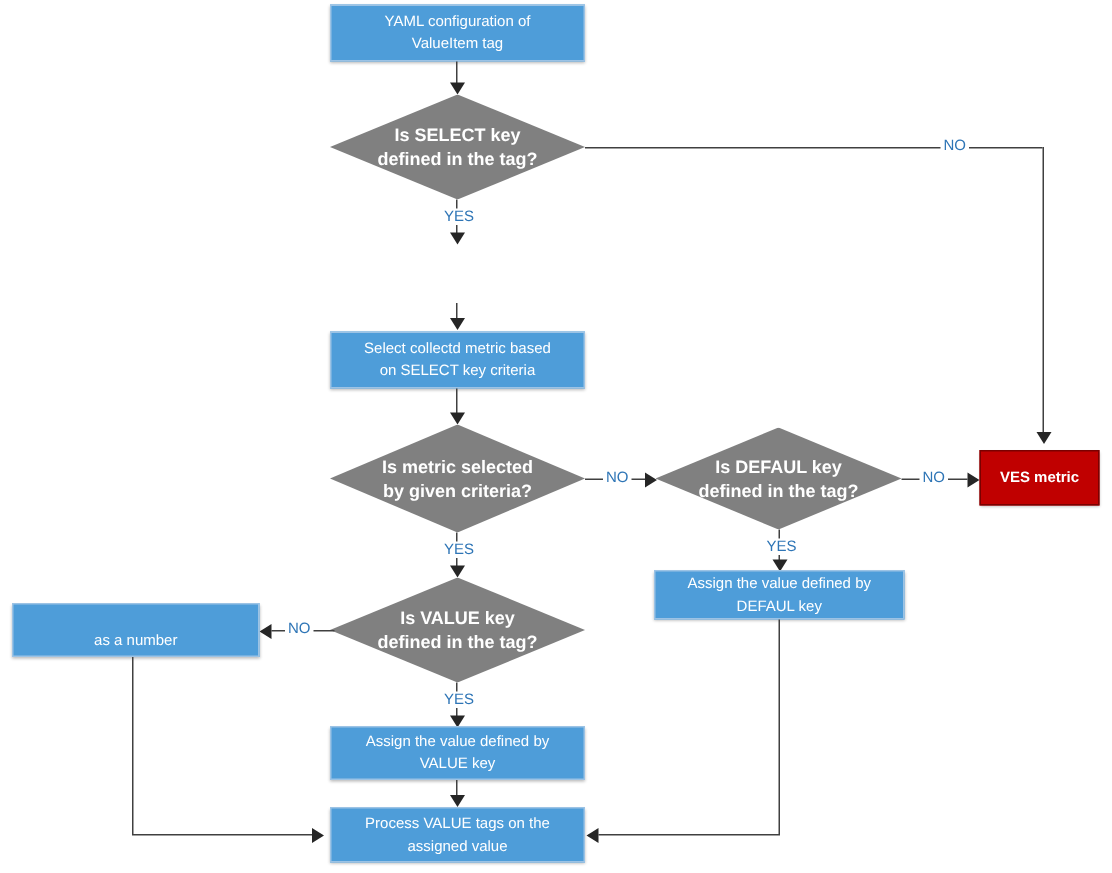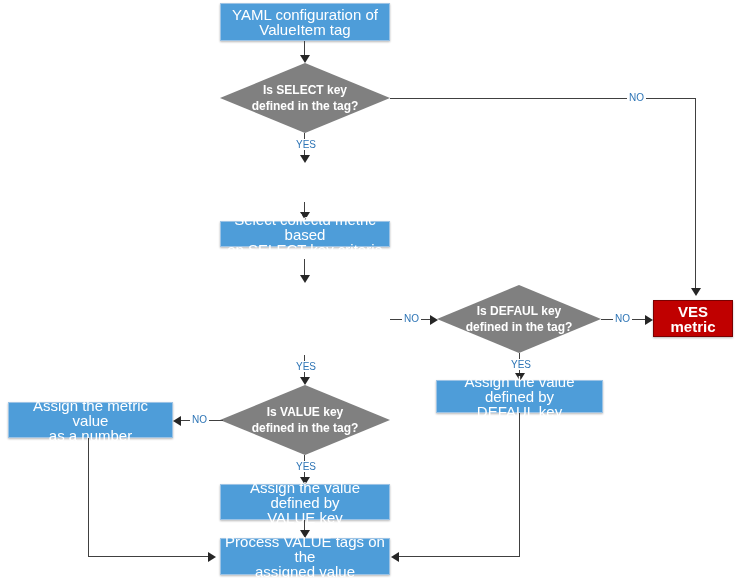--- a/index.html
+++ b/index.html
@@ -15,21 +15,21 @@
     font-family: "Liberation Sans", sans-serif;
     overflow: hidden;
   }
   
   .node-box {
     position: absolute;
     box-sizing: border-box;
     background: #4E9DD9;
     border: 1px solid #9CC3E5;
     color: #ffffff;
-    font-size: 15px;
+    font-size: 10px;
     line-height: 15px;
     text-align: center;
     display: flex;
     align-items: center;
     justify-content: center;
     padding: 2px 4px;
     box-shadow: 0 1px 2px rgba(0,0,0,0.28);
   }
   .node-box.error {
     background: #C00000;
@@ -129,30 +129,39 @@
   <div class="edge-label" style="left:627px; top:92px;">NO</div>
 
   <div class="seg v" style="left:304px; top:133px; height:26px;"></div>
   <div class="arrow down" style="left:300px; top:155px;"></div>
   <div class="edge-label" style="left:294px; top:139px;">YES</div>
 
 
   <div class="seg v" style="left:304px; top:202px; height:14px;"></div>
   <div class="arrow down" style="left:300px; top:212px;"></div>
 
-  <div class="node-box" style="left:220px; top:221px; width:170px; height:26px;">
+  <div class="node-box" style="left:220px; top:221px; width:170px; height:38px;">
     <span class="txt">
       <span>Select collectd metric based</span><br>
       <span>on SELECT key criteria</span>
     </span>
   </div>
 
   <div class="seg v" style="left:304px; top:259px; height:20px;"></div>
   <div class="arrow down" style="left:300px; top:275px;"></div>
 
+  <div class="node-diamond" style="left:220px; top:283px; width:170px; height:72px;">
+    <div class="shape"></div>
+    <div class="label">
+      <span>
+        <span>Is metric selected</span><br>
+        <span>by given criteria?</span>
+      </span>
+    </div>
+  </div>
 
   <div class="seg h" style="left:390px; top:319px; width:42px;"></div>
   <div class="arrow right" style="left:430px; top:315px;"></div>
   <div class="edge-label" style="left:402px; top:313px;">NO</div>
 
   <div class="seg v" style="left:304px; top:355px; height:26px;"></div>
   <div class="arrow down" style="left:300px; top:377px;"></div>
   <div class="edge-label" style="left:294px; top:361px;">YES</div>
 
   <div class="node-diamond" style="left:437px; top:285px; width:164px; height:68px;">
@@ -201,21 +210,21 @@
   <div class="seg h" style="left:181px; top:420px; width:42px;"></div>
   <div class="arrow left" style="left:173px; top:416px;"></div>
   <div class="edge-label" style="left:190px; top:414px;">NO</div>
 
   <div class="seg v" style="left:304px; top:455px; height:26px;"></div>
   <div class="arrow down" style="left:300px; top:477px;"></div>
   <div class="edge-label" style="left:294px; top:461px;">YES</div>
 
   <div class="node-box" style="left:8px; top:402px; width:165px; height:36px;">
     <span class="txt">
-      <span>Assign the metric value</span><br>
+      <br>
       <span>as a number</span>
     </span>
   </div>
 
   <div class="seg v" style="left:88px; top:438px; height:118px;"></div>
   <div class="seg h" style="left:88px; top:556px; width:122px;"></div>
   <div class="arrow right" style="left:208px; top:552px;"></div>
 
   <div class="node-box" style="left:220px; top:484px; width:170px; height:36px;">
     <span class="txt">

